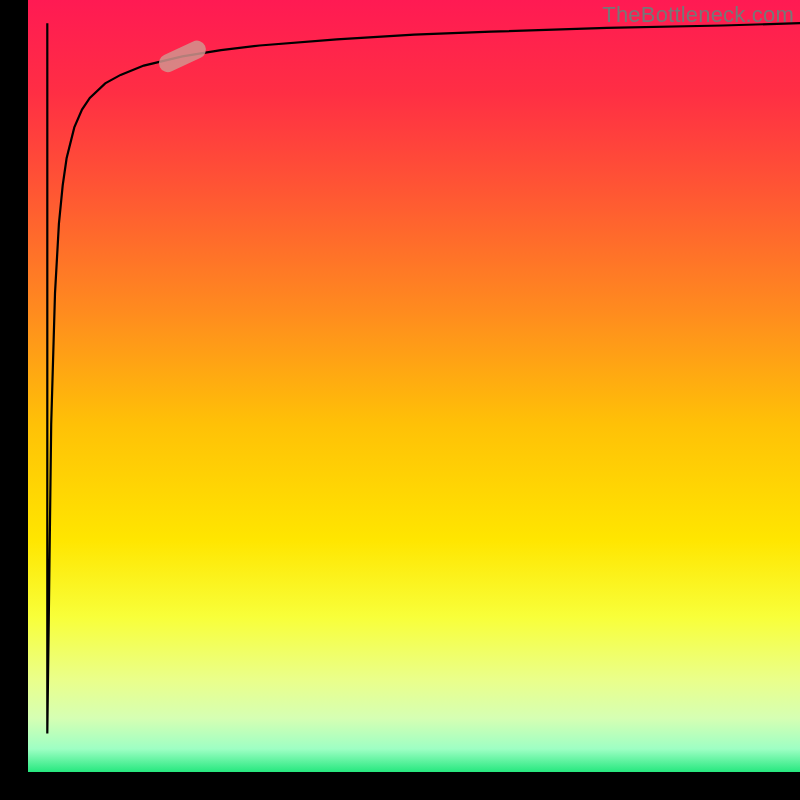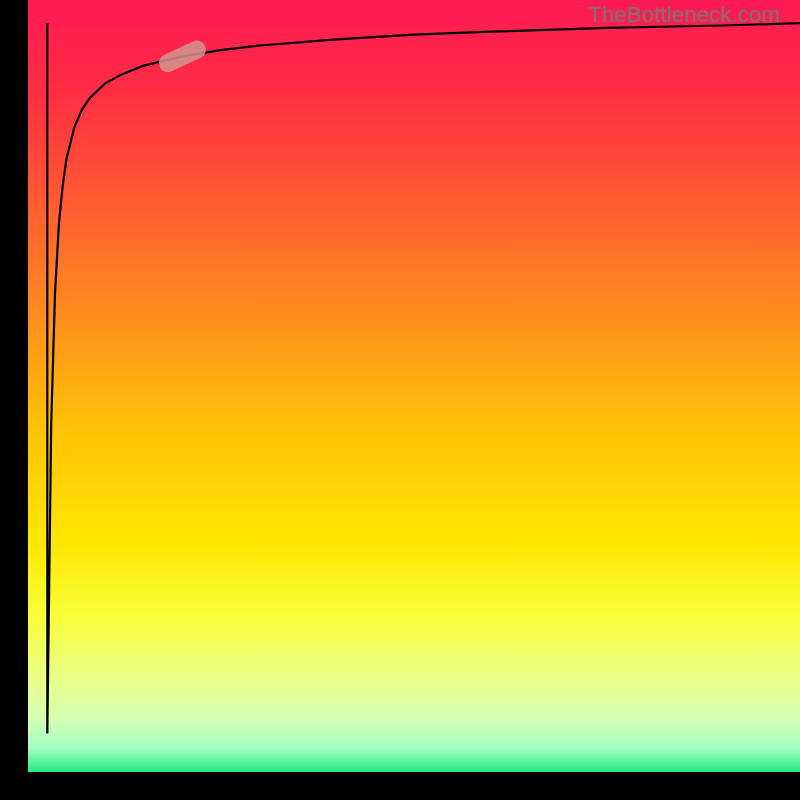--- a/index.html
+++ b/index.html
@@ -17,21 +17,21 @@
     height: 800px;
   }
   svg.chart-svg {
     display: block;
     width: 800px;
     height: 800px;
   }
   .watermark {
     position: absolute;
     top: 2px;
-    right: 20px;
+    right: 6px;
     font-size: 22px;
     font-family: Arial, sans-serif;
     color: #777777;
     letter-spacing: 0.2px;
     user-select: none;
   }
 </style>
 </head>
 <body>
 

